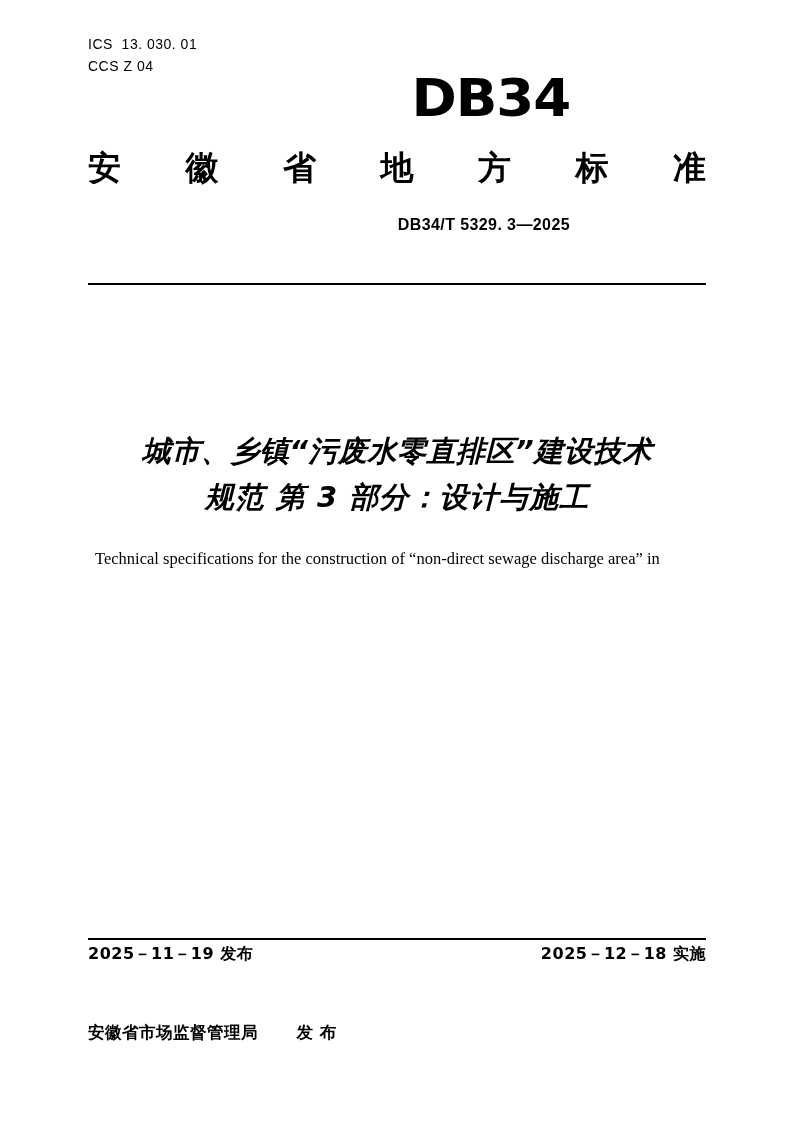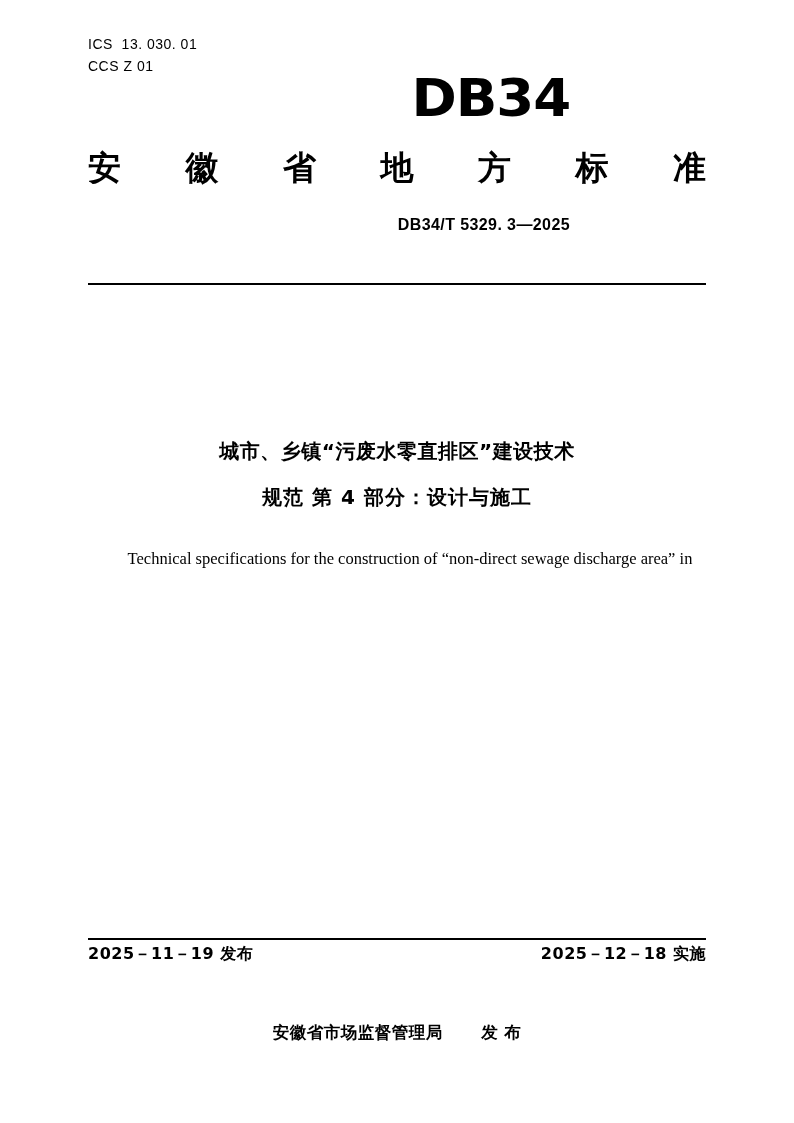--- a/index.html
+++ b/index.html
@@ -94,33 +94,34 @@
 
   
   .main-title {
     position: absolute;
     left: 88px;
     top: 428px;
     width: 618px;
     text-align: center;
     font-family: "DejaVu Sans", sans-serif;
     font-weight: bold;
-    font-size: 20px;
+    font-size: 29px;
     line-height: 46px;
     letter-spacing: 0.5px;
+    font-style: italic;
   }
   .main-title .l2 { letter-spacing: 1px; }
 
   
   .en-title {
     position: absolute;
-    left: 108px;
+    left: 95px;
     top: 546px;
     width: 604px;
-    text-align: center;
+    text-align: left;
     font-family: "Liberation Serif", serif;
     font-size: 16.5px;
     line-height: 25px;
   }
 
   
   .date-row {
     position: absolute;
     left: 88px;
     top: 944px;
@@ -133,57 +134,57 @@
     letter-spacing: 0.5px;
     text-align: right;
   }
 
   
   .publisher {
     position: absolute;
     left: 88px;
     top: 1022px;
     width: 618px;
-    text-align: center;
+    text-align: left;
     font-family: "DejaVu Sans", sans-serif;
     font-weight: bold;
     font-size: 16.5px;
     letter-spacing: 0.5px;
   }
   .publisher .gap { display: inline-block; width: 26px; }
 </style>
 </head>
 <body>
 
 <div class="page">
 
   <div class="codes">
     <div>ICS  13. 030. 01</div>
-    <div>CCS Z 01</div>
+    <div>CCS Z 04</div>
   </div>
 
   <div class="db-logo">DB34</div>
 
   <div class="province-line">
     <span>安</span>
     <span>徽</span>
     <span>省</span>
     <span>地</span>
     <span>方</span>
     <span>标</span>
     <span>准</span>
   </div>
 
   <div class="std-no">DB34/T 5329. 3—2025</div>
 
   <div class="rule-top"></div>
 
   <div class="main-title">
     <div class="l1">城市、乡镇“污废水零直排区”建设技术</div>
-    <div class="l2">规范  第 4 部分：设计与施工</div>
+    <div class="l2">规范  第 3 部分：设计与施工</div>
   </div>
 
   <div class="en-title">
     <div>Technical specifications for the construction of “non-direct sewage discharge area” in</div>
   </div>
 
   <div class="rule-bottom"></div>
 
   <div class="date-row">
     <span>2025－11－19 发布</span>

